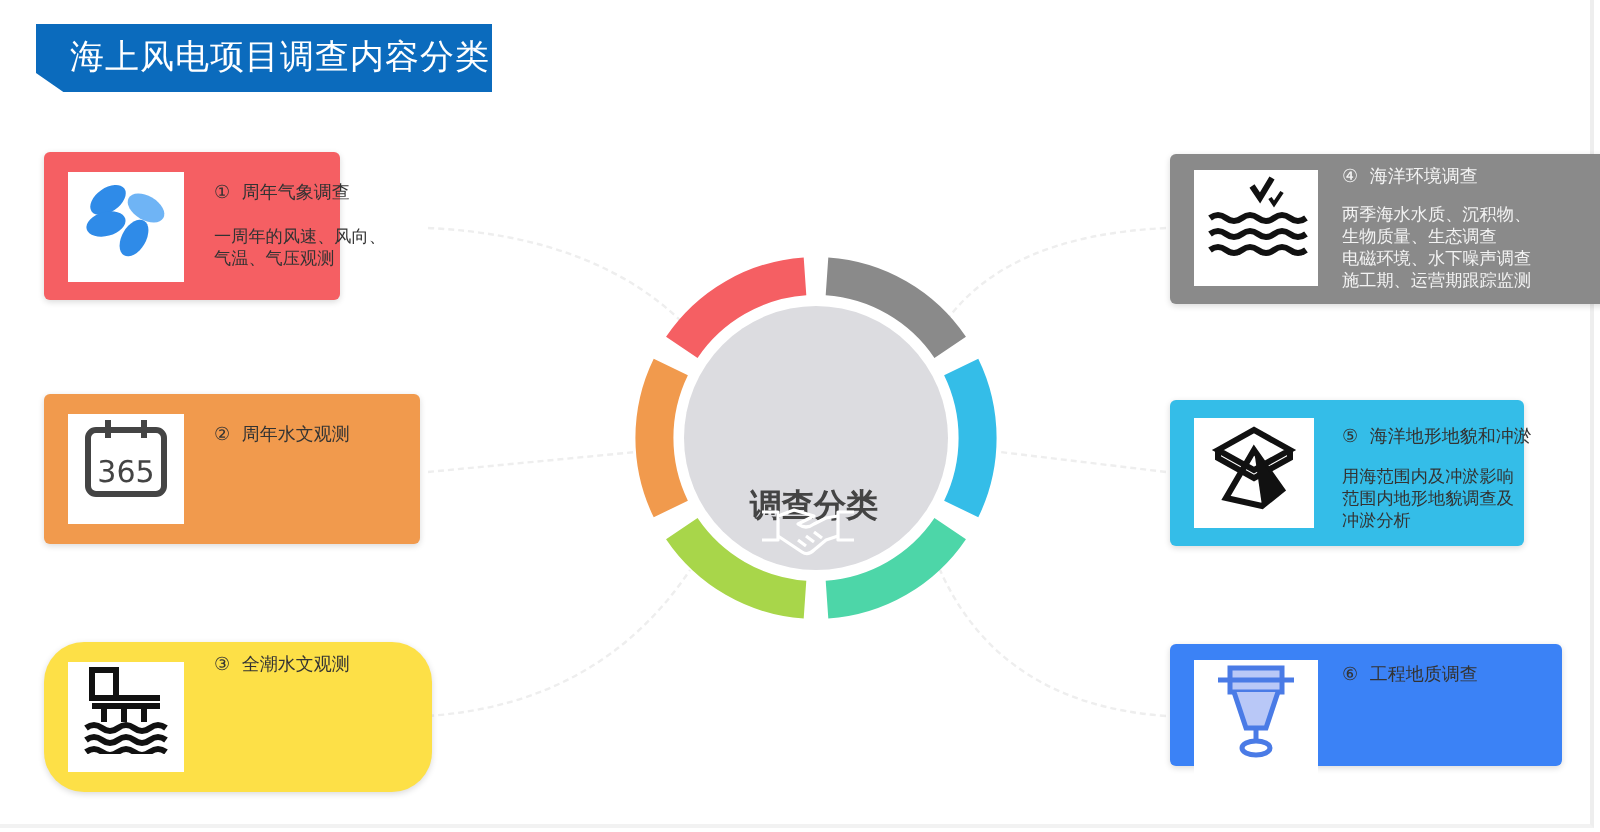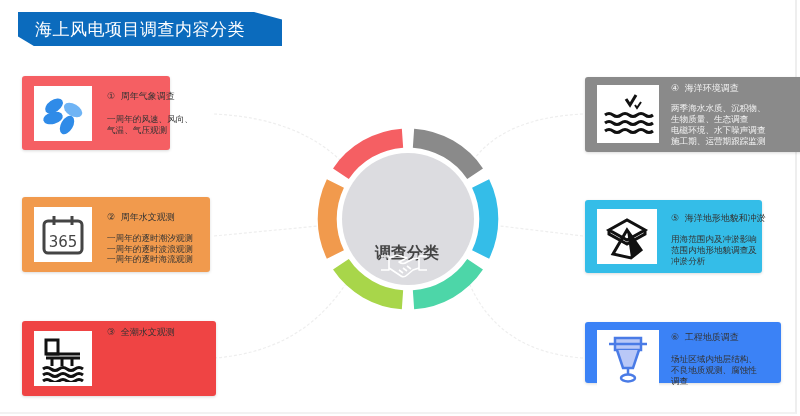--- a/index.html
+++ b/index.html
@@ -1,24 +1,24 @@
 <!DOCTYPE html>
 <html><head>
 <meta charset="utf-8">
 <style>
   html,body{margin:0;padding:0;}
   body{width:800px;height:416px;background:#ffffff;position:relative;overflow:hidden;
        font-family:"DejaVu Sans","Liberation Sans",sans-serif;}
   .frame{position:absolute;left:0;top:0;width:797px;height:414px;border-right:2px solid #eeeeee;border-bottom:2px solid #f2f2f2;box-sizing:border-box;}
-  .title{position:absolute;left:18px;top:12px;width:264px;height:34px;background:#0b6bbd;color:#fff;
+  .title{position:absolute;left:18px;top:12px;width:228px;height:34px;background:#0b6bbd;color:#fff;
          font-size:17px;line-height:34px;padding-left:17px;box-sizing:border-box;letter-spacing:0.5px;
          clip-path:polygon(0 0,236px 0,100% 22%,100% 100%,6% 100%,0 72%);}
   .card{position:absolute;border-radius:3px;box-shadow:0 1px 3px rgba(0,0,0,0.15);}
   .card .iconbox{position:absolute;left:12px;top:10px;width:58px;height:55px;background:#fff;
-                 display:flex;align-items:center;justify-content:center;}
+                 display:flex;justify-content:center;}
   .card .ctitle{position:absolute;left:85px;top:14px;font-size:9px;color:#333;white-space:nowrap;}
   .card .cdesc{position:absolute;left:85px;top:38px;font-size:8.6px;line-height:11px;color:#333;width:100px;}
   .card.right .iconbox{left:12px;}
   .card.right .ctitle{left:86px;}
   .card.right .cdesc{left:86px;width:110px;}
   .card.gray .ctitle,.card.gray .cdesc{color:#f3f3f3;}
   .connector{position:absolute;left:0;top:0;}
   .donut{position:absolute;left:317px;top:128px;width:182px;height:182px;}
   .center-label{position:absolute;left:350px;top:226px;width:114px;text-align:center;font-size:16px;font-weight:bold;color:#444;margin-top:17px;}
   .hands{position:absolute;left:379px;top:250px;}
@@ -60,28 +60,23 @@
 <div class="card" style="left:22px;top:197px;width:188px;height:75px;background:#f19a4d;">
   <div class="iconbox">
     <svg width="46" height="44" viewBox="0 0 46 44">
       <rect x="4" y="8" width="38" height="32" rx="4" fill="none" stroke="#444" stroke-width="3"></rect>
       <line x1="14" y1="3" x2="14" y2="12" stroke="#444" stroke-width="3"></line>
       <line x1="32" y1="3" x2="32" y2="12" stroke="#444" stroke-width="3"></line>
       <text x="23" y="34" text-anchor="middle" font-size="15" fill="#444" font-family="DejaVu Sans, sans-serif">365</text>
     </svg>
   </div>
   <div class="ctitle"><span>②</span>&nbsp; <span>周年水文观测</span></div>
-  <div class="cdesc" style="top:36px;line-height:10.5px;">
-    <div>一周年的逐时潮汐观测</div>
-      <div>一周年的逐时波浪观测</div>
-      <div>一周年的逐时海流观测</div>
-  </div>
 </div>
 
-<div class="card" style="left:22px;top:321px;width:194px;height:75px;background:#ef4444;">
+<div class="card" style="left:22px;top:321px;width:194px;height:75px;background:#fde047;border-radius:20px;">
   <div class="iconbox">
     <svg width="46" height="46" viewBox="0 0 46 46">
       <g fill="none" stroke="#111" stroke-width="3">
         <rect x="6" y="4" width="12" height="14"></rect>
         <line x1="6" y1="18" x2="40" y2="18"></line>
         <line x1="6" y1="22" x2="40" y2="22"></line>
         <line x1="12" y1="22" x2="12" y2="30"></line>
         <line x1="22" y1="22" x2="22" y2="30"></line>
         <line x1="32" y1="22" x2="32" y2="30"></line>
         <path d="M3 33 q4 -3 8 0 t8 0 t8 0 t8 0 t8 0"></path>
@@ -139,25 +134,20 @@
       <g fill="none" stroke="#4a7be6" stroke-width="2.5">
         <rect x="10" y="4" width="26" height="12" fill="#b9c8f7"></rect>
         <line x1="4" y1="10" x2="42" y2="10"></line>
         <path d="M12 16 L18 34 L28 34 L34 16" fill="#b9c8f7"></path>
         <line x1="23" y1="34" x2="23" y2="41"></line>
         <ellipse cx="23" cy="44" rx="7" ry="3.5"></ellipse>
       </g>
     </svg>
   </div>
   <div class="ctitle" style="top:9px;"><span>⑥</span>&nbsp; <span>工程地质调查</span></div>
-  <div class="cdesc" style="top:32px;width:100px;">
-    <div>场址区域内地层结构、</div>
-      <div>不良地质观测、腐蚀性</div>
-      <div>调查</div>
-  </div>
 </div>
 
 <svg class="donut" viewBox="-91 -91 182 182">
   <g fill="none" stroke-width="19">
     <path d="M -5.5 -80.8 A 81 81 0 0 0 -67.1 -45.3" stroke="#f55f63"></path>
     <path d="M -72.6 -35.5 A 81 81 0 0 0 -72.6 35.5" stroke="#f19a4d"></path>
     <path d="M -67.1 45.3 A 81 81 0 0 0 -5.5 80.8" stroke="#a8d64a"></path>
     <path d="M 5.5 -80.8 A 81 81 0 0 1 67.1 -45.3" stroke="#8a8a8a"></path>
     <path d="M 72.6 -35.5 A 81 81 0 0 1 72.6 35.5" stroke="#34bde8"></path>
     <path d="M 67.1 45.3 A 81 81 0 0 1 5.5 80.8" stroke="#4dd6a8"></path>

